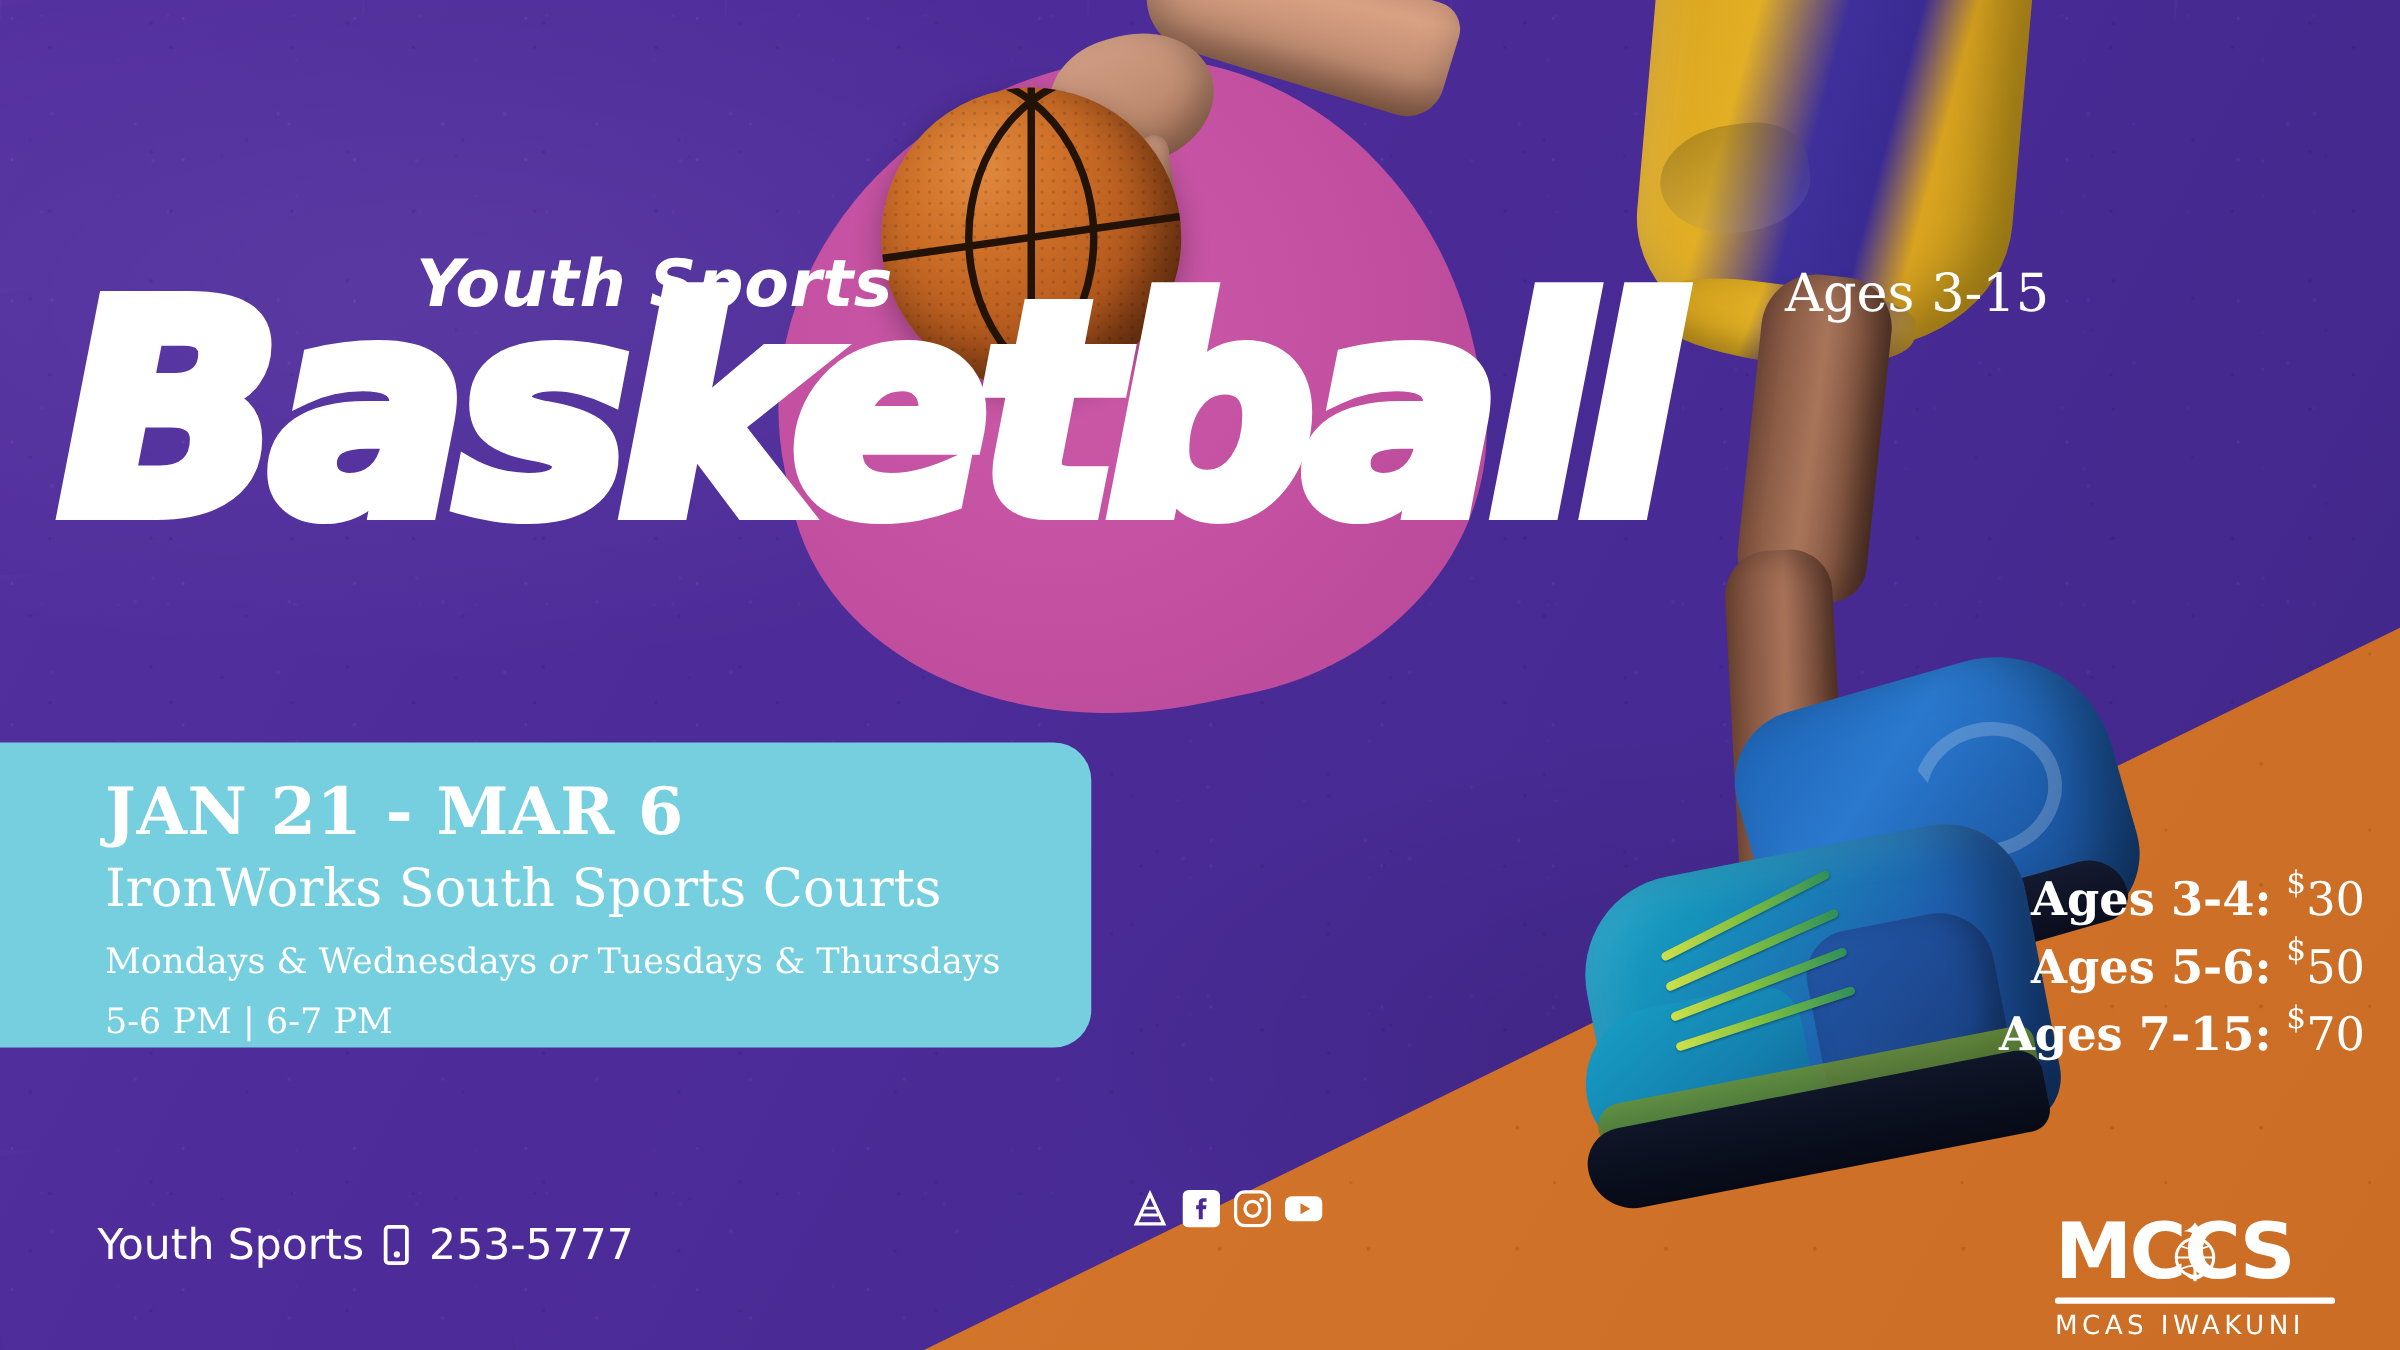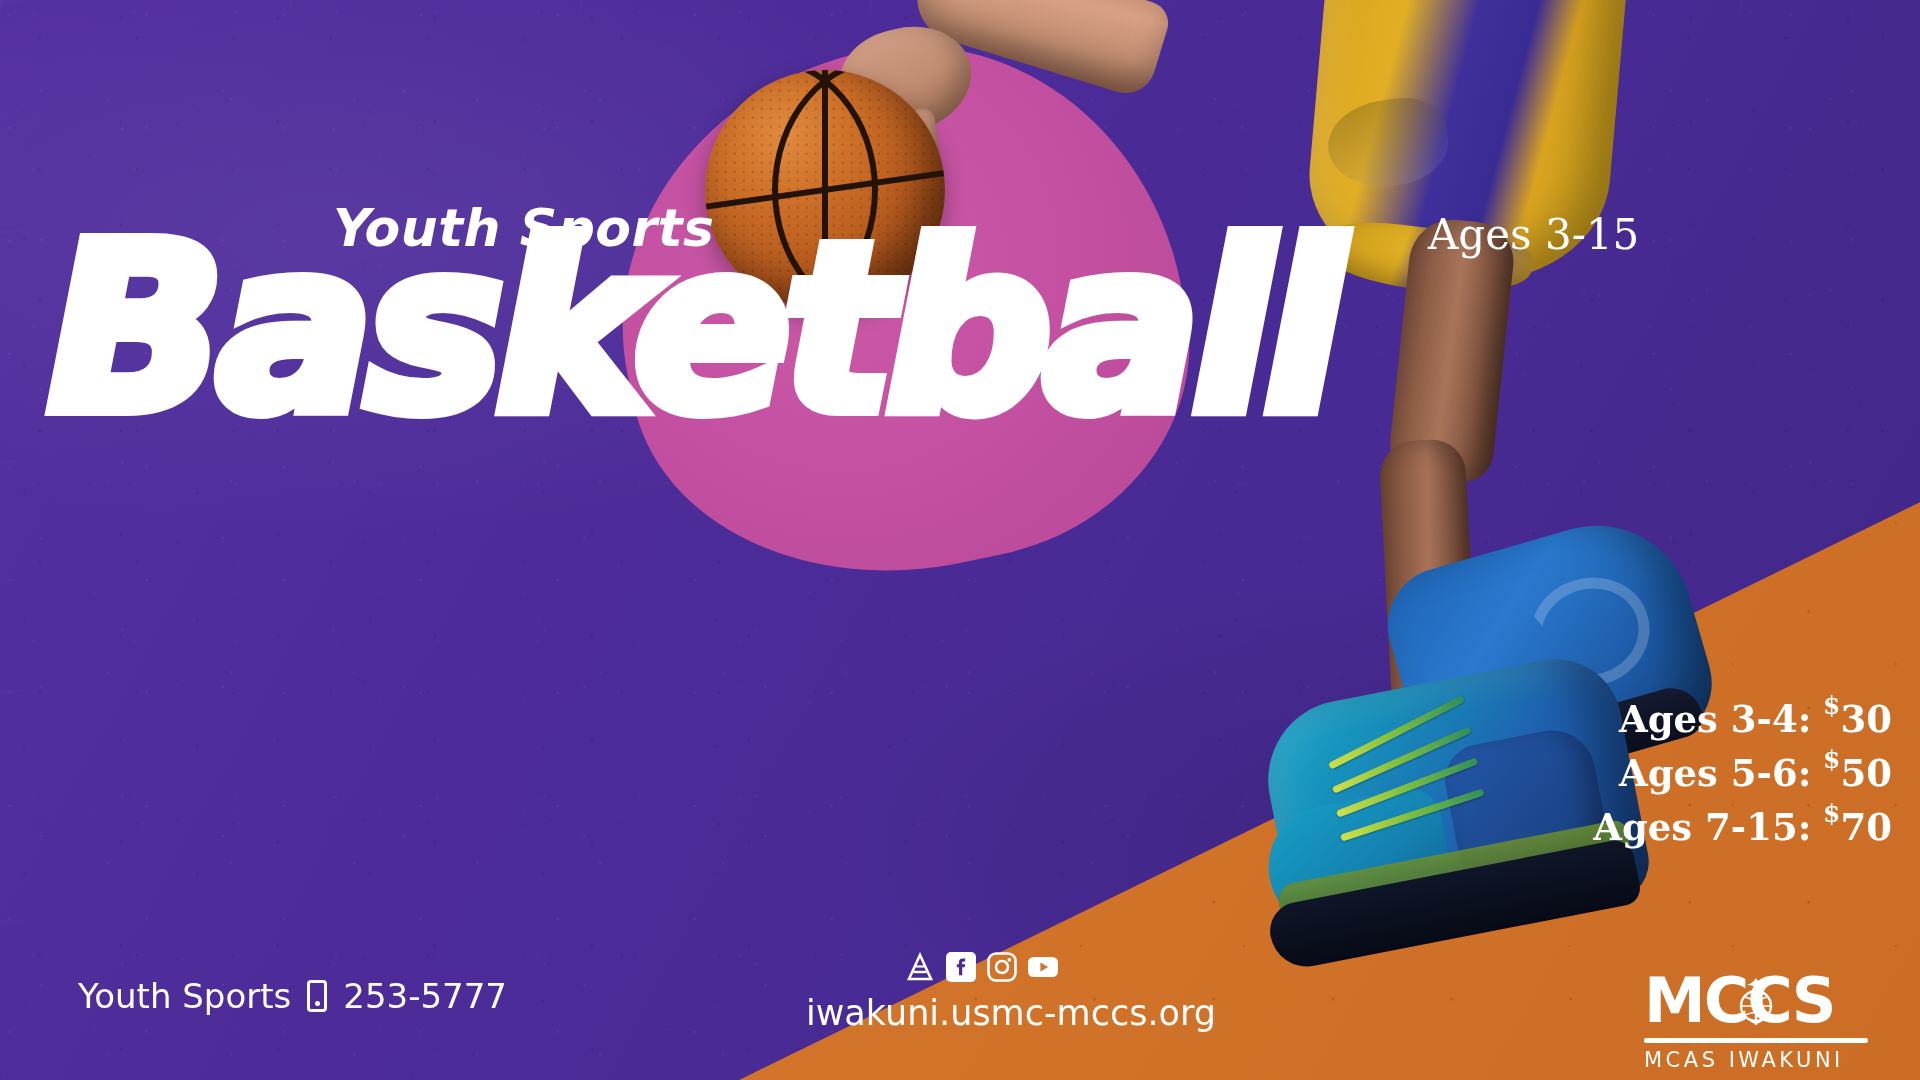--- a/index.html
+++ b/index.html
@@ -270,21 +270,21 @@
 
   
   .pricing{
     position:absolute;right:28px;top:690px;text-align:right;
   }
   .price-row{
     font-family:"DejaVu Serif",serif;color:#ffffff;
     font-size:37px;line-height:1.30;white-space:nowrap;
   }
   .price-label{font-weight:700;}
-  .price-amount{font-weight:700;}
+  .price-amount{font-weight:400;}
   .price-amount .cur{font-size:25px;vertical-align:18px;}
 
   
   .footer-phone{
     position:absolute;left:78px;top:976px;
     font-family:"DejaVu Sans",sans-serif;font-size:34px;color:#ffffff;
     display:flex;align-items:center;gap:16px;white-space:nowrap;
   }
   .phone-glyph{
     display:inline-block;width:20px;height:32px;
@@ -374,20 +374,26 @@
       <div class="lace" style="top:90px;transform:rotate(-7deg);"></div>
     </div>
     <div class="shoe-front-midsole"></div>
     <div class="shoe-front-sole"></div>
   </div>
 
   <div class="kicker">Youth Sports</div>
   <div class="ages-top">Ages 3-15</div>
   <div class="title-main">Basketball</div>
 
+  <div class="info-card">
+    <div class="info-dates">JAN 21 - MAR 6</div>
+    <div class="info-venue">IronWorks South Sports Courts</div>
+    <div class="info-days"><span>Mondays &amp; Wednesdays </span><em>or</em><span> Tuesdays &amp; Thursdays</span></div>
+    <div class="info-times">5-6 PM | 6-7 PM</div>
+  </div>
 
   <div class="pricing">
     <div class="price-row">
       <span class="price-label">Ages 3-4:</span>
       <span class="price-amount"><span class="cur">$</span><span>30</span></span>
     </div>
     <div class="price-row">
       <span class="price-label">Ages 5-6:</span>
       <span class="price-amount"><span class="cur">$</span><span>50</span></span>
     </div>
@@ -425,21 +431,20 @@
       </svg>
     </span>
     <span>
       <svg class="soc" viewBox="0 0 30 30" aria-hidden="true">
         <rect x="0" y="5" width="30" height="20" rx="5.5" fill="#fff"></rect>
         <path d="M12.4 10.6 L20.2 15 L12.4 19.4 Z" fill="#d3752b"></path>
       </svg>
     </span>
   </div>
 
-  <div class="website">iwakuni.usmc-mccs.org</div>
 
   <div class="mccs">
     <div class="mccs-word">MCCS<svg class="mccs-ega" viewBox="0 0 62 62" aria-hidden="true">
         <circle cx="31" cy="36" r="15" fill="none" stroke="#fff" stroke-width="2.4"></circle>
         <path d="M16 36 H46 M31 21 V51 M20 27 Q31 32 42 27 M20 45 Q31 40 42 45" fill="none" stroke="#fff" stroke-width="1.5"></path>
         <path d="M31 8 q-3 5 -9 7 q6 0 9 3 q3 -3 9 -3 q-6 -2 -9 -7 z" fill="#fff"></path>
         <path d="M31 14 v8" stroke="#fff" stroke-width="2.2"></path>
         <path d="M24 49 q7 7 14 0" fill="none" stroke="#fff" stroke-width="2.2"></path>
         <path d="M31 44 v11" stroke="#fff" stroke-width="2.4"></path>
       </svg></div>

